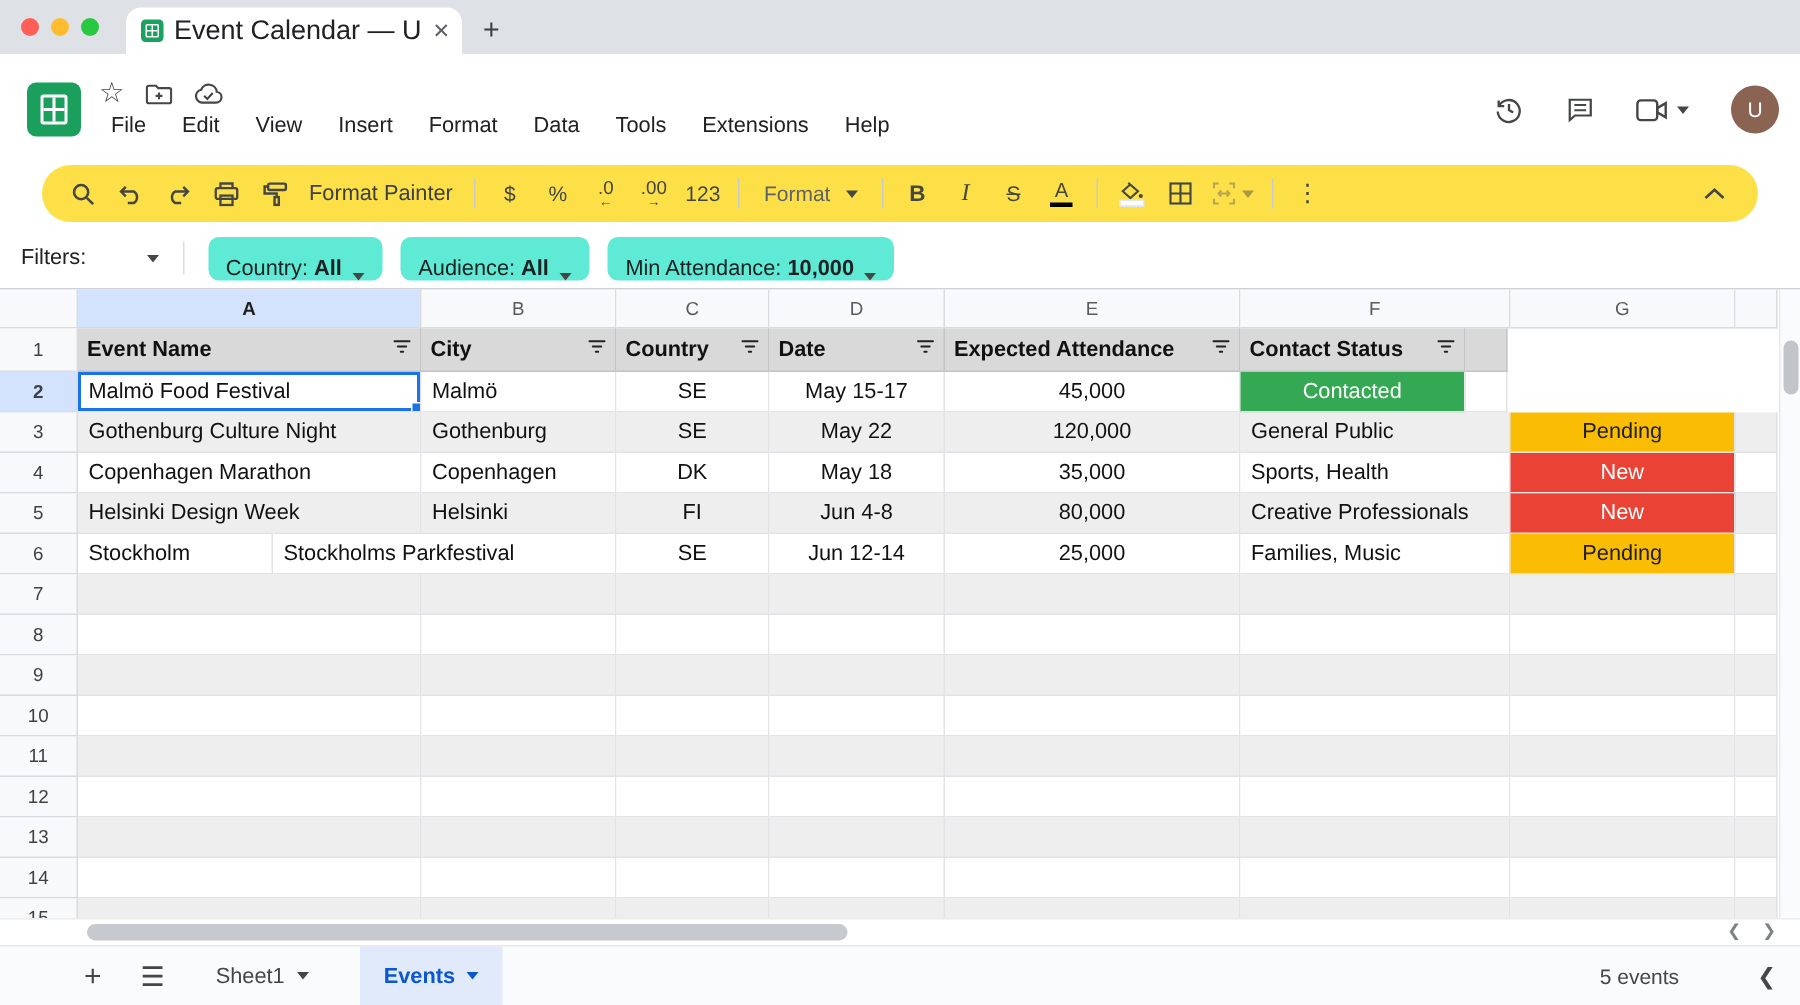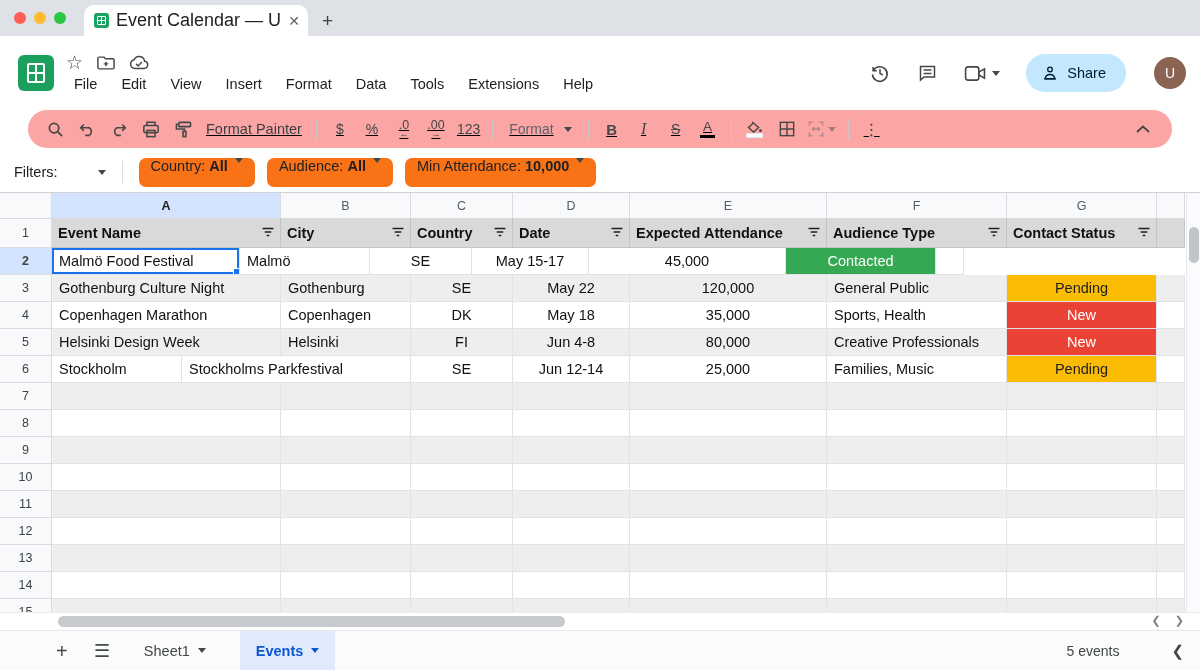--- a/index.html
+++ b/index.html
@@ -37,22 +37,22 @@
   .caret { width:0; height:0; border-left:4.5px solid transparent; border-right:4.5px solid transparent;
     border-top:5px solid #444746; display:inline-block; }
   .sharebtn { background:#c2e7ff; color:#001d35; border:none; border-radius:20px; height:38px;
     padding:0 20px 0 16px; font-size:14.5px; display:flex; align-items:center; gap:9px; cursor:pointer;
     font-family:inherit; }
   .avatar { width:32px; height:32px; border-radius:50%; background:#8a6352; color:#fff; font-size:14px;
     display:flex; align-items:center; justify-content:center; margin-left:2px; }
 
   
   .toolwrap { height:42px; background:#fff; padding:0 28px; }
-  .toolbar { height:38px; background:#fca5a5; border-radius:24px; display:flex; align-items:center;
-    padding:0 14px 0 12px; gap:2px;text-decoration:underline; }
+  .toolbar { height:38px; background:#fde047; border-radius:24px; display:flex; align-items:center;
+    padding:0 14px 0 12px; gap:2px; }
   .tb { min-width:30px; height:28px; display:flex; align-items:center; justify-content:center;
     color:#444746; font-size:14px; border-radius:4px; cursor:pointer; padding:0 4px; }
   .tb svg { display:block; }
   .tbdiv { width:1px; height:20px; background:#c7cbd1; margin:0 6px; flex:none; }
   .tb-label { font-size:14.5px; color:#3c4043; padding:0 6px; }
   .tb-fmt { color:#5f6368; display:flex; align-items:center; gap:10px; padding:0 8px; }
   .tb-b { font-weight:bold; font-size:15px; }
   .tb-i { font-style:italic; font-family:"Liberation Serif","DejaVu Serif",serif; font-size:16px; }
   .tb-s { text-decoration:line-through; font-size:14px; }
   .stack { display:flex; flex-direction:column; align-items:center; line-height:1; }
@@ -62,21 +62,21 @@
   .decim .arr { font-size:9px; margin-top:-1px; }
   .tb-more { font-size:16px; letter-spacing:0; }
   .tb-collapse { margin-left:auto; }
   .dis { opacity:.45; }
 
   
   .filterrow { height:40px; display:flex; align-items:center; padding:0 14px; gap:12px; background:#fff; }
   .f-label { font-size:14.5px; color:#202124; }
   .f-caret-box { margin-left:28px; display:flex; align-items:center; }
   .fdiv { width:1px; height:22px; background:#dadce0; margin:0 4px; }
-  .fpill { background:#f97316; border-radius:7px; height:29px; display:flex; align-items:flex-start; gap:7px;
+  .fpill { background:#5eead4; border-radius:7px; height:29px; display:flex; align-items:flex-end; gap:7px;
     padding:0 12px; font-size:14.5px; color:#202124; cursor:pointer; }
   .fpill b { font-weight:bold; }
 
   
   .gridwrap { height:420px; position:relative; overflow:hidden; border-top:1px solid #cfd1d4; }
   .grow { display:flex; }
   .gcell { border-right:1px solid #e1e3e6; border-bottom:1px solid #e1e3e6; overflow:hidden;
     white-space:nowrap; flex:none; background:#fff; }
   .letters .gcell { height:26px; background:#f8f9fa; color:#575b5f; font-size:12.5px;
     display:flex; align-items:center; justify-content:center; border-color:#d9dbde; }
@@ -178,28 +178,20 @@
         <path d="M7.5 8h9M7.5 12h9"></path>
       </svg>
     </span>
     <span class="camwrap">
       <svg width="23" height="17" viewBox="0 0 24 18" fill="none" stroke="#444746" stroke-width="1.7">
         <rect x="1.5" y="2" width="14" height="14" rx="2.5"></rect>
         <path d="M15.5 7.5l6-3.5v10l-6-3.5z"></path>
       </svg>
       <span class="caret"></span>
     </span>
-    <button class="sharebtn">
-      <svg width="16" height="16" viewBox="0 0 18 18" fill="none" stroke="#001d35" stroke-width="1.5">
-        <circle cx="9" cy="5" r="2.6"></circle>
-        <path d="M3.5 15.5c.5-3.2 2.6-4.8 5.5-4.8s5 1.6 5.5 4.8z"></path>
-        <path d="M2.5 15.5h13"></path>
-      </svg>
-      <span>Share</span>
-    </button>
     <div class="avatar">U</div>
   </div>
 </div>
 
 <div class="toolwrap">
 <div class="toolbar">
   <span class="tb">
     <svg width="17" height="17" viewBox="0 0 18 18" fill="none" stroke="#444746" stroke-width="1.8">
       <circle cx="7.5" cy="7.5" r="5"></circle>
           <path d="M11.5 11.5L16 16"></path>
@@ -364,41 +356,33 @@
           </span>
         </div>
         <div class="gcell" style="width: 197px;">
           <span class="hspread">
             <span>Expected Attendance</span>
             <span><svg width="12" height="12" viewBox="0 0 12 12">
                 <path d="M1 2.5h10M3.2 6h5.6M5.2 9.5h1.6" stroke="#202124" stroke-width="1.3" stroke-linecap="round" fill="none"></path>
               </svg></span>
           </span>
         </div>
-        <div class="gcell" style="width: 180px;">
-          <span class="hspread">
-            <span>Audience Type</span>
-            <span><svg width="12" height="12" viewBox="0 0 12 12">
-                <path d="M1 2.5h10M3.2 6h5.6M5.2 9.5h1.6" stroke="#202124" stroke-width="1.3" stroke-linecap="round" fill="none"></path>
-              </svg></span>
-          </span>
-        </div>
         <div class="gcell" style="width: 150px;">
           <span class="hspread">
             <span>Contact Status</span>
             <span><svg width="12" height="12" viewBox="0 0 12 12">
                 <path d="M1 2.5h10M3.2 6h5.6M5.2 9.5h1.6" stroke="#202124" stroke-width="1.3" stroke-linecap="round" fill="none"></path>
               </svg></span>
           </span>
         </div>
         <div class="gcell filler"></div>
       </div>
       <div class="grow datarow">
         <div class="gutter selrow">2</div>
-        <div class="gcell al-l selcell" style="width: 188px;">Malmö Food Festival<div class="fillhandle"></div></div>
+        <div class="gcell al-l selcell" style="width: 229px;">Malmö Food Festival<div class="fillhandle"></div></div>
         <div class="gcell al-l" style="width: 130px;">Malmö</div>
         <div class="gcell al-c" style="width: 102px;">SE</div>
         <div class="gcell al-c" style="width: 117px;">May 15-17</div>
         <div class="gcell al-c" style="width: 197px;">45,000</div>
         <div class="gcell al-c" style="width: 150px; background: rgb(52, 168, 83); color: rgb(255, 255, 255);">Contacted</div>
         <div class="gcell filler"></div>
       </div>
       <div class="grow datarow">
         <div class="gutter">3</div>
         <div class="gcell al-l band" style="width: 229px;">Gothenburg Culture Night</div>

